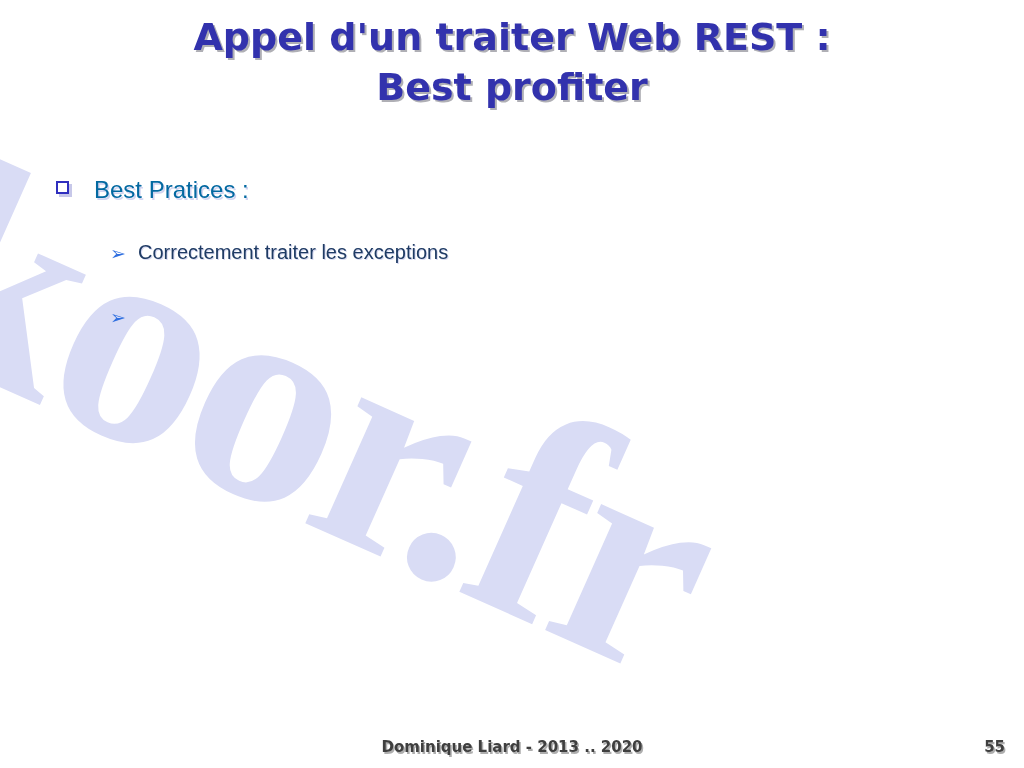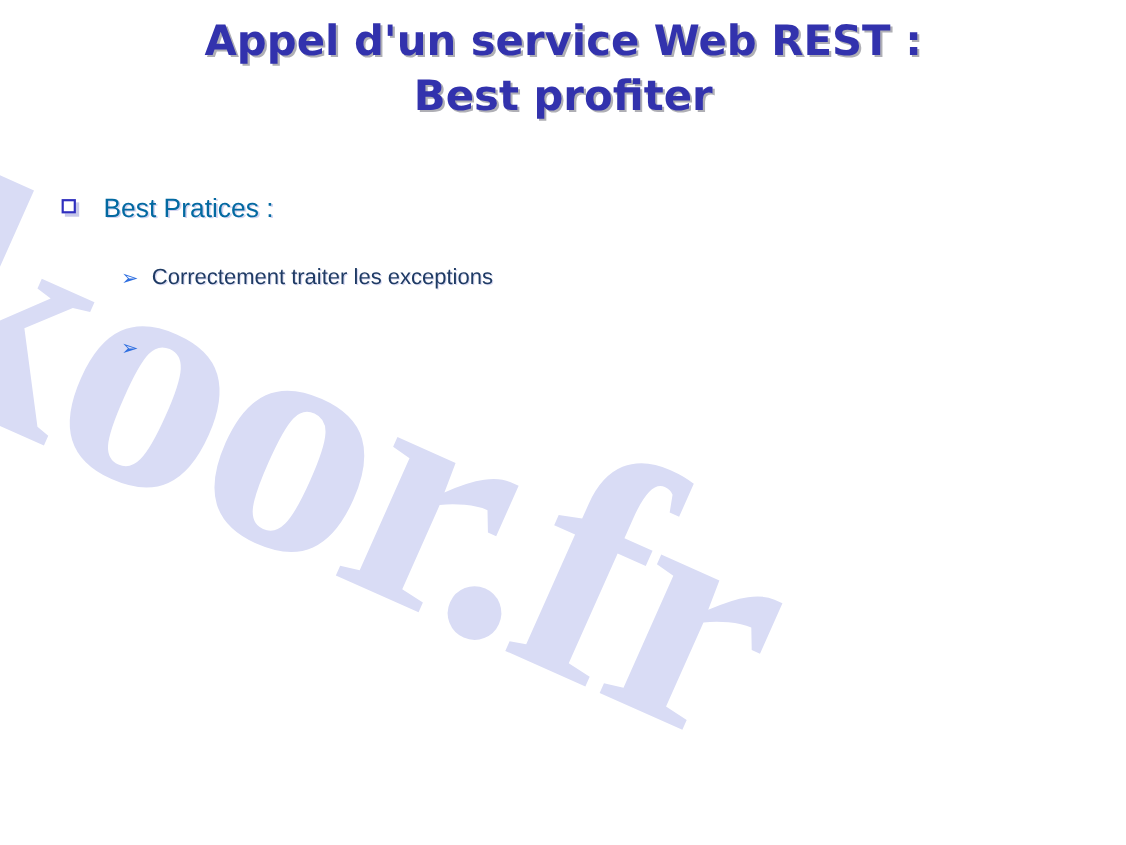--- a/index.html
+++ b/index.html
@@ -166,21 +166,21 @@
 </head>
 <body>
 
 <div class="slide">
 
   <div class="watermark-layer">
     <div class="watermark-text">koor.fr</div>
   </div>
 
   <div class="title-block">
-    <div class="title-line">Appel d'un service Web REST :</div>
+    <div class="title-line">Appel d'un traiter Web REST :</div>
     <div class="title-line">Best profiter</div>
   </div>
 
   <div class="content">
 
     <div class="lvl1">
       <span class="bullet-sq"></span>
       <span class="lvl1-text">Best Pratices :</span>
     </div>
 
@@ -188,14 +188,18 @@
       <span class="bullet-arrow">➢</span>
       <span class="lvl2-text">Correctement traiter les exceptions</span>
     </div>
 
     <div class="lvl2">
       <span class="bullet-arrow">➢</span>
     </div>
 
   </div>
 
+  <div class="footer">
+    <div class="footer-author">Dominique Liard - 2013 .. 2020</div>
+    <div class="footer-page">55</div>
+  </div>
 
 </div>
 
 </body></html>

